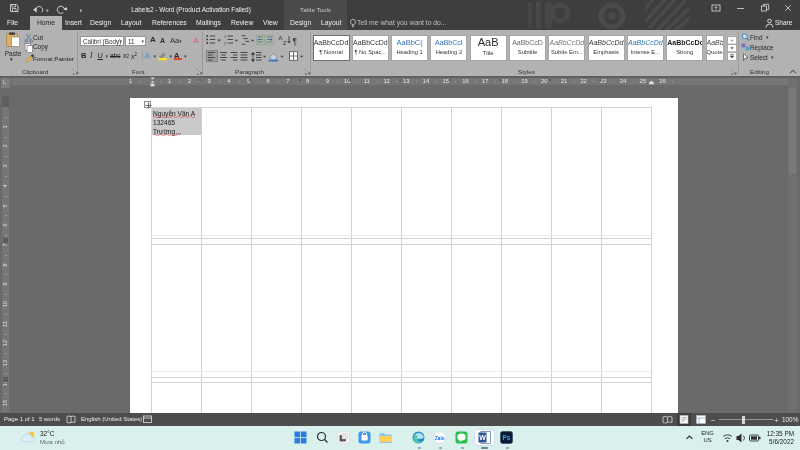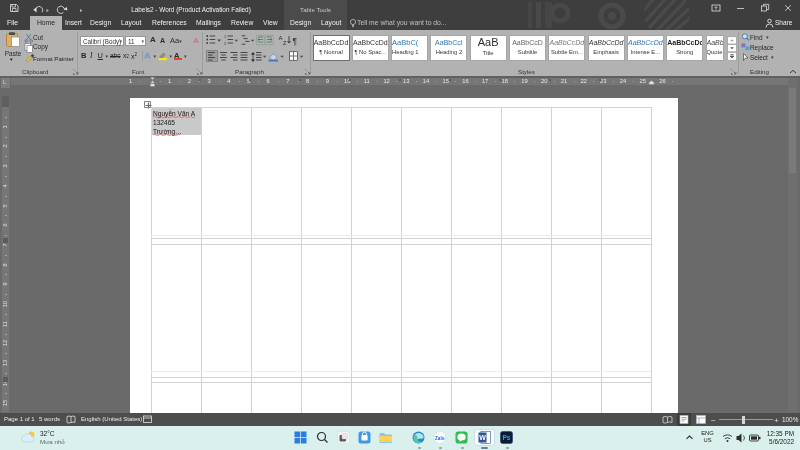--- a/index.html
+++ b/index.html
@@ -217,21 +217,21 @@
 
   <div id="styles">
       <div class="abs" style="left:312.5px;top:35px;width:37px;height:26px;background:#fff;border:1px solid #6f6f6f;overflow:hidden;text-align:center;">
         <div style="font-size:7px;color:#333;margin-top:3px;line-height:8px;white-space:nowrap;">AaBbCcDd</div>
         <div style="font-size:5.8px;color:#333;margin-top:2px;white-space:nowrap;">¶ Normal</div>
       </div>
       <div class="abs" style="left:351.8px;top:35px;width:37px;height:26px;background:#fff;border:1px solid #a6a6a6;overflow:hidden;text-align:center;">
         <div style="font-size:7px;color:#333;margin-top:3px;line-height:8px;white-space:nowrap;">AaBbCcDd</div>
         <div style="font-size:5.8px;color:#333;margin-top:2px;white-space:nowrap;">¶ No Spac...</div>
       </div>
-      <div class="abs" style="left:391.1px;top:35px;width:37px;height:26px;background:#fff;border:1px solid #a6a6a6;overflow:hidden;text-align:left;">
+      <div class="abs" style="left:391.1px;top:35px;width:37px;height:26px;background:#fff;border:1px solid #a6a6a6;overflow:hidden;text-align:center;">
         <div style="font-size:7.5px;color:#2e74b5;margin-top:3px;line-height:8px;">AaBbC(</div>
         <div style="font-size:5.8px;color:#333;margin-top:2px;white-space:nowrap;">Heading 1</div>
       </div>
       <div class="abs" style="left:430.40000000000003px;top:35px;width:37px;height:26px;background:#fff;border:1px solid #a6a6a6;overflow:hidden;text-align:center;">
         <div style="font-size:7px;color:#2e74b5;margin-top:3px;line-height:8px;">AaBbCcI</div>
         <div style="font-size:5.8px;color:#333;margin-top:2px;white-space:nowrap;">Heading 2</div>
       </div>
       <div class="abs" style="left:469.70000000000005px;top:35px;width:37px;height:26px;background:#fff;border:1px solid #a6a6a6;overflow:hidden;text-align:center;">
         <div style="font-size:11px;color:#2b2b2b;margin-top:1px;line-height:11px;">AaB</div>
         <div style="font-size:5.8px;color:#333;margin-top:2px;white-space:nowrap;">Title</div>

